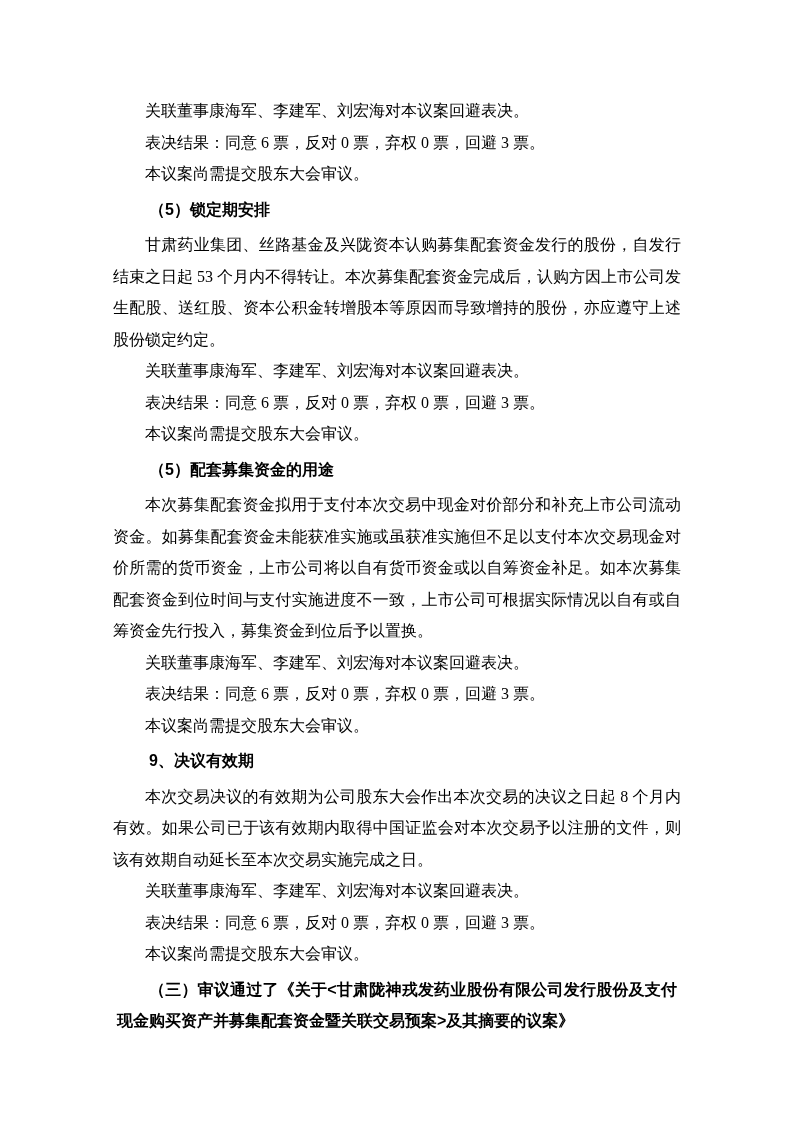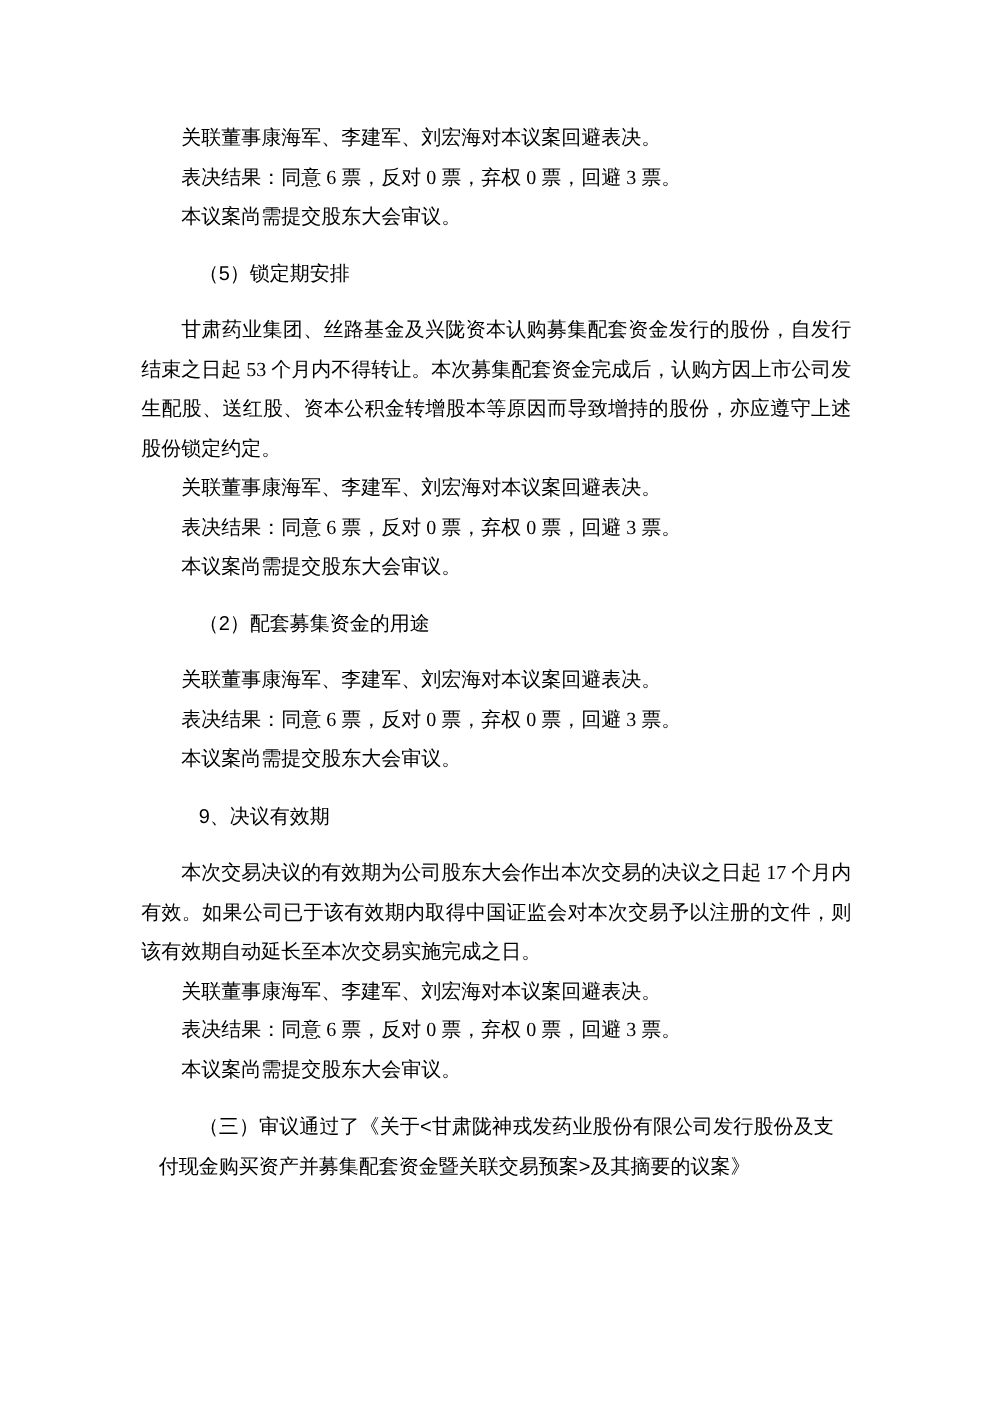--- a/index.html
+++ b/index.html
@@ -21,45 +21,46 @@
   .para {
     margin: 0;
     font-family: "Liberation Serif", "DejaVu Serif", serif;
     font-size: 16px;
     line-height: 31.5px;
     text-align: justify;
     text-indent: 2em;
     word-break: break-all;
   }
   .heading {
-    margin: 14px;
+    margin: 4px;
     font-family: "Liberation Sans", "DejaVu Sans", sans-serif;
-    font-weight: 400;
+    font-weight: 700;
     font-size: 16px;
     line-height: 31.5px;
     text-align: justify;
     text-indent: 2em;
     word-break: break-all;
   }
 </style>
 </head>
 <body>
 
 <div class="page">
   <p class="para">关联董事康海军、李建军、刘宏海对本议案回避表决。</p>
   <p class="para">表决结果：同意 6 票，反对 0 票，弃权 0 票，回避 3 票。</p>
   <p class="para">本议案尚需提交股东大会审议。</p>
   <p class="heading">（5）锁定期安排</p>
   <p class="para">甘肃药业集团、丝路基金及兴陇资本认购募集配套资金发行的股份，自发行结束之日起 53 个月内不得转让。本次募集配套资金完成后，认购方因上市公司发生配股、送红股、资本公积金转增股本等原因而导致增持的股份，亦应遵守上述股份锁定约定。</p>
   <p class="para">关联董事康海军、李建军、刘宏海对本议案回避表决。</p>
   <p class="para">表决结果：同意 6 票，反对 0 票，弃权 0 票，回避 3 票。</p>
   <p class="para">本议案尚需提交股东大会审议。</p>
-  <p class="heading">（2）配套募集资金的用途</p>
+  <p class="heading">（5）配套募集资金的用途</p>
+  <p class="para">本次募集配套资金拟用于支付本次交易中现金对价部分和补充上市公司流动资金。如募集配套资金未能获准实施或虽获准实施但不足以支付本次交易现金对价所需的货币资金，上市公司将以自有货币资金或以自筹资金补足。如本次募集配套资金到位时间与支付实施进度不一致，上市公司可根据实际情况以自有或自筹资金先行投入，募集资金到位后予以置换。</p>
   <p class="para">关联董事康海军、李建军、刘宏海对本议案回避表决。</p>
   <p class="para">表决结果：同意 6 票，反对 0 票，弃权 0 票，回避 3 票。</p>
   <p class="para">本议案尚需提交股东大会审议。</p>
   <p class="heading">9、决议有效期</p>
-  <p class="para">本次交易决议的有效期为公司股东大会作出本次交易的决议之日起 17 个月内有效。如果公司已于该有效期内取得中国证监会对本次交易予以注册的文件，则该有效期自动延长至本次交易实施完成之日。</p>
+  <p class="para">本次交易决议的有效期为公司股东大会作出本次交易的决议之日起 8 个月内有效。如果公司已于该有效期内取得中国证监会对本次交易予以注册的文件，则该有效期自动延长至本次交易实施完成之日。</p>
   <p class="para">关联董事康海军、李建军、刘宏海对本议案回避表决。</p>
   <p class="para">表决结果：同意 6 票，反对 0 票，弃权 0 票，回避 3 票。</p>
   <p class="para">本议案尚需提交股东大会审议。</p>
   <p class="heading">（三）审议通过了《关于&lt;甘肃陇神戎发药业股份有限公司发行股份及支付现金购买资产并募集配套资金暨关联交易预案&gt;及其摘要的议案》</p>
 </div>
 
 </body></html>

